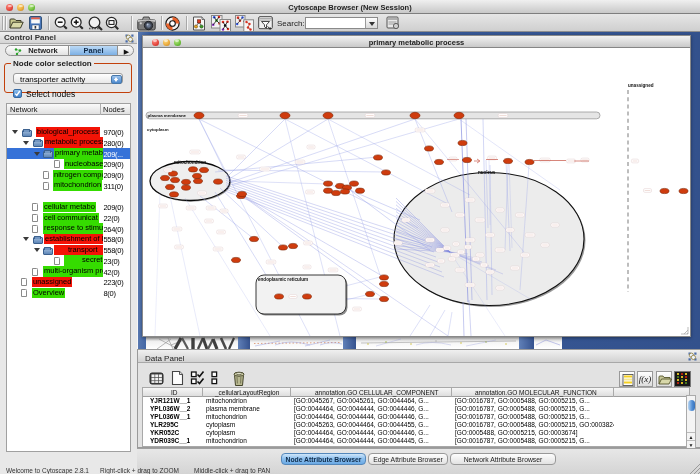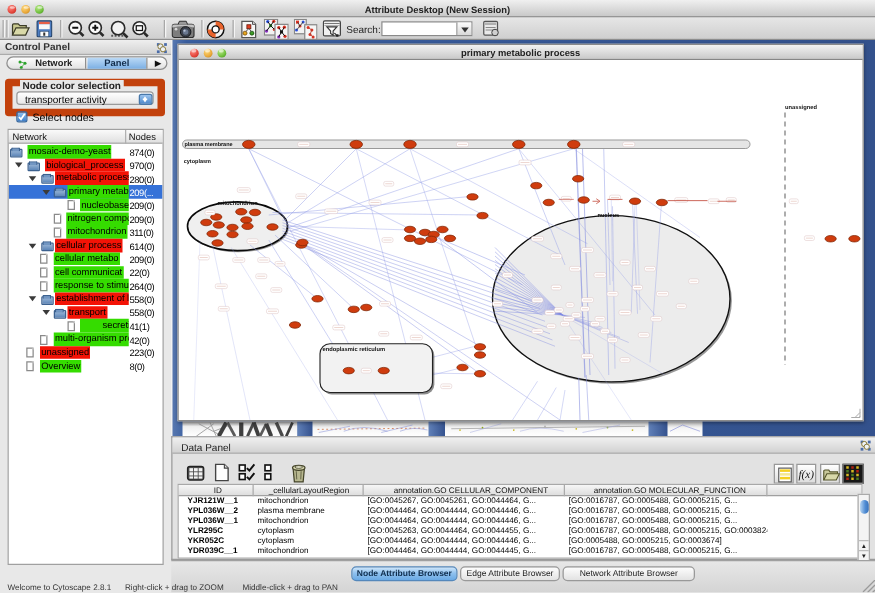--- a/index.html
+++ b/index.html
@@ -15,21 +15,21 @@
 .tg{background:#35dc00}
 .tr{background:#f31306}
 .num{position:absolute;left:96.5px;color:#000;letter-spacing:-0.3px}
 </style></head>
 <body>
 
 <div class="abs" style="left:0;top:0;width:700px;height:14px;background:linear-gradient(#f0f0f0,#c8c8c8);border-bottom:1px solid #7e7e7e">
   <div class="tl" style="left:6px;background:radial-gradient(circle at 35% 30%,#ff8a80,#e3443a 60%,#b02a20)"></div>
   <div class="tl" style="left:17px;background:radial-gradient(circle at 35% 30%,#ffd97a,#e9a83a 60%,#b57a14)"></div>
   <div class="tl" style="left:28px;background:radial-gradient(circle at 35% 30%,#b8e986,#6fbf3c 60%,#3f8c1a)"></div>
-  <div class="abs" style="left:350px;top:3px;transform:translateX(-50%);white-space:nowrap;font-size:7.5px;font-weight:bold;color:#222">Attribute Desktop (New Session)</div>
+  <div class="abs" style="left:350px;top:3px;transform:translateX(-50%);white-space:nowrap;font-size:7.5px;font-weight:bold;color:#222">Cytoscape Browser (New Session)</div>
 </div>
 
 <div class="abs" style="left:0;top:14px;width:700px;height:18px;background:linear-gradient(#e6e6e6,#cfcfcf);border-bottom:1px solid #8e8e8e">
   <div class="sep" style="left:2px"></div>
     <div class="sep" style="left:5px"></div>
 
   <svg class="abs" style="left:9px;top:2px" width="15" height="14" viewBox="0 0 15 14">
       <path d="M1 12 L1 4 Q1 3 2 3 L5.5 3 L7 4.5 L12 4.5 L12 6.5" fill="#c9c98f" stroke="#3c3c28" stroke-width="1"></path>
       <path d="M1 12 L3.8 6.2 L14.2 6.2 L11.5 12 Z" fill="#d9d9a8" stroke="#3c3c28" stroke-width="1"></path>
     </svg>
@@ -175,21 +175,21 @@
           <circle cx="6" cy="2.5" r="1.2" fill="#2ca32c"></circle>
           <circle cx="3" cy="6" r="1.2" fill="#2ca32c"></circle>
           <path d="M2 1.5 L6 2.5 L3 6" stroke="#2ca32c" stroke-width=".6" fill="none"></path>
         </svg>
       <span style="margin-left:12px">Network</span>
     </div>
     <div class="abs" style="left:64px;top:0;width:48px;height:11px;background:linear-gradient(#bcdaf6,#6ea6e0);border-right:1px solid #8f8f8f;text-align:center;font-size:7.5px;font-weight:bold;color:#102a48;line-height:10.5px">Panel</div>
     <div class="abs" style="left:112px;top:0;width:17px;height:11px;text-align:center;font-size:7px;color:#111;line-height:11px">▶</div>
   </div>
 
-  <div class="abs" style="left:4px;top:31px;width:128px;height:30px;border:6px solid #c2410c;border-radius:3px">
+  <div class="abs" style="left:4px;top:31px;width:128px;height:30px;border:1px solid #c2410c;border-radius:3px">
     <div style="position:absolute;left:6px;top:-5px;background:#e8e8e8;padding:0 2px;font-size:8px;font-weight:bold;color:#222">Node color selection</div>
   </div>
 
   <div class="abs" style="left:13px;top:41px;width:110px;height:11px;background:linear-gradient(#ffffff,#e8e8e8);border:1px solid #9a9a9a;border-radius:3px">
     <div style="position:absolute;left:6px;top:0.5px;font-size:8px;color:#000">transporter activity</div>
     <div class="abs" style="right:0.5px;top:0.5px;width:11px;height:9px;background:linear-gradient(#9cc4ee,#4c88cc);border-radius:2px;border:1px solid #4878aa">
       <div style="position:absolute;left:2.5px;top:1px;width:0;height:0;border-left:2.5px solid transparent;border-right:2.5px solid transparent;border-bottom:3px solid #fff"></div>
       <div style="position:absolute;left:2.5px;bottom:1px;width:0;height:0;border-left:2.5px solid transparent;border-right:2.5px solid transparent;border-top:3px solid #fff"></div>
     </div>
   </div>
@@ -201,25 +201,20 @@
   </div>
   <div class="abs" style="left:26px;top:57px;font-size:8.5px;color:#000">Select nodes</div>
 
   <div class="abs" style="left:6px;top:71px;width:125px;height:349px;background:#fff;border:1px solid #a0a0a0">
     <div class="abs" style="left:0;top:0;width:123px;height:11px;background:linear-gradient(#fafafa,#e0e0e0);border-bottom:1px solid #9f9f9f;font-size:7.5px;color:#111">
       <span style="position:absolute;left:3px;top:1px">Network</span>
       <span style="position:absolute;left:96px;top:1px">Nodes</span>
       <div style="position:absolute;left:93px;top:0;width:1px;height:11px;background:#b0b0b0"></div>
     </div>
     <div id="tree" class="abs" style="left:0;top:12px;width:123px;height:336px;overflow:hidden">
-        <div class="trow" style="top:0.5px">
-          <div class="fold" style="left:1px;top:2.5px"></div>
-          <span class="tg" style="position:absolute;left:15px;top:-0.5px;height:10.5px;line-height:10.5px;padding:0 1px;color:#000;max-width:81px;overflow:hidden;display:inline-block">mosaic-demo-yeast</span>
-          <span class="num" style="top:0">874(0)</span>
-        </div>
         <div class="trow" style="top:11.2px">
           <div class="arr" style="left:5px;top:3px"></div>
           <div class="fold" style="left:15px;top:2.5px"></div>
           <span class="tr" style="position:absolute;left:29px;top:-0.5px;height:10.5px;line-height:10.5px;padding:0 1px;color:#000;max-width:67px;overflow:hidden;display:inline-block">biological_process</span>
           <span class="num" style="top:0">970(0)</span>
         </div>
         <div class="trow" style="top:21.9px">
           <div class="arr" style="left:16px;top:3px"></div>
           <div class="fold" style="left:26px;top:2.5px"></div>
           <span class="tr" style="position:absolute;left:37px;top:-0.5px;height:10.5px;line-height:10.5px;padding:0 1px;color:#000;max-width:59px;overflow:hidden;display:inline-block">metabolic process</span>
@@ -240,26 +235,20 @@
         <div class="trow" style="top:54.1px">
           <div class="doc" style="left:36px;top:1px"></div>
           <span class="tg" style="position:absolute;left:46px;top:-0.5px;height:10.5px;line-height:10.5px;padding:0 1px;color:#000;max-width:50px;overflow:hidden;display:inline-block">nitrogen compo</span>
           <span class="num" style="top:0">209(0)</span>
         </div>
         <div class="trow" style="top:64.8px">
           <div class="doc" style="left:36px;top:1px"></div>
           <span class="tg" style="position:absolute;left:46px;top:-0.5px;height:10.5px;line-height:10.5px;padding:0 1px;color:#000;max-width:50px;overflow:hidden;display:inline-block">mitochondrion</span>
           <span class="num" style="top:0">311(0)</span>
         </div>
-        <div class="trow" style="top:75.5px">
-          <div class="arr" style="left:16px;top:3px"></div>
-          <div class="fold" style="left:26px;top:2.5px"></div>
-          <span class="tr" style="position:absolute;left:37px;top:-0.5px;height:10.5px;line-height:10.5px;padding:0 1px;color:#000;max-width:59px;overflow:hidden;display:inline-block">cellular process</span>
-          <span class="num" style="top:0">614(0)</span>
-        </div>
         <div class="trow" style="top:86.3px">
           <div class="doc" style="left:25px;top:1px"></div>
           <span class="tg" style="position:absolute;left:36px;top:-0.5px;height:10.5px;line-height:10.5px;padding:0 1px;color:#000;max-width:60px;overflow:hidden;display:inline-block">cellular metabo</span>
           <span class="num" style="top:0">209(0)</span>
         </div>
         <div class="trow" style="top:97.0px">
           <div class="doc" style="left:25px;top:1px"></div>
           <span class="tg" style="position:absolute;left:36px;top:-0.5px;height:10.5px;line-height:10.5px;padding:0 1px;color:#000;max-width:60px;overflow:hidden;display:inline-block">cell communicat</span>
           <span class="num" style="top:0">22(0)</span>
         </div>
@@ -270,27 +259,27 @@
         </div>
         <div class="trow" style="top:118.4px">
           <div class="arr" style="left:16px;top:3px"></div>
           <div class="fold" style="left:26px;top:2.5px"></div>
           <span class="tr" style="position:absolute;left:37px;top:-0.5px;height:10.5px;line-height:10.5px;padding:0 1px;color:#000;max-width:59px;overflow:hidden;display:inline-block">establishment of lo</span>
           <span class="num" style="top:0">558(0)</span>
         </div>
         <div class="trow" style="top:129.1px">
           <div class="arr" style="left:27px;top:3px"></div>
           <div class="fold" style="left:36px;top:2.5px"></div>
-          <span class="tr" style="position:absolute;left:47px;top:-0.5px;height:10.5px;line-height:10.5px;padding:0 1px;color:#000;max-width:49px;overflow:hidden;display:inline-block">transport</span>
+          <span class="tr" style="position:absolute;left:47px;top:-0.5px;height:10.5px;line-height:10.5px;padding:0 14px;color:#000;max-width:49px;overflow:hidden;display:inline-block">transport</span>
           <span class="num" style="top:0">558(0)</span>
         </div>
         <div class="trow" style="top:139.9px">
           <div class="doc" style="left:47px;top:1px"></div>
           <span class="tg" style="position:absolute;left:57px;top:-0.5px;height:10.5px;line-height:10.5px;padding:0 18px;color:#000;max-width:39px;overflow:hidden;display:inline-block">secretion</span>
-          <span class="num" style="top:0">41(1)</span>
+          <span class="num" style="top:0">23(0)</span>
         </div>
         <div class="trow" style="top:150.6px">
           <div class="doc" style="left:25px;top:1px"></div>
           <span class="tg" style="position:absolute;left:36px;top:-0.5px;height:10.5px;line-height:10.5px;padding:0 1px;color:#000;max-width:60px;overflow:hidden;display:inline-block">multi-organism pro</span>
           <span class="num" style="top:0">42(0)</span>
         </div>
         <div class="trow" style="top:161.3px">
           <div class="doc" style="left:14px;top:1px"></div>
           <span class="tr" style="position:absolute;left:25px;top:-0.5px;height:10.5px;line-height:10.5px;padding:0 1px;color:#000;max-width:71px;overflow:hidden;display:inline-block">unassigned</span>
           <span class="num" style="top:0">223(0)</span>

